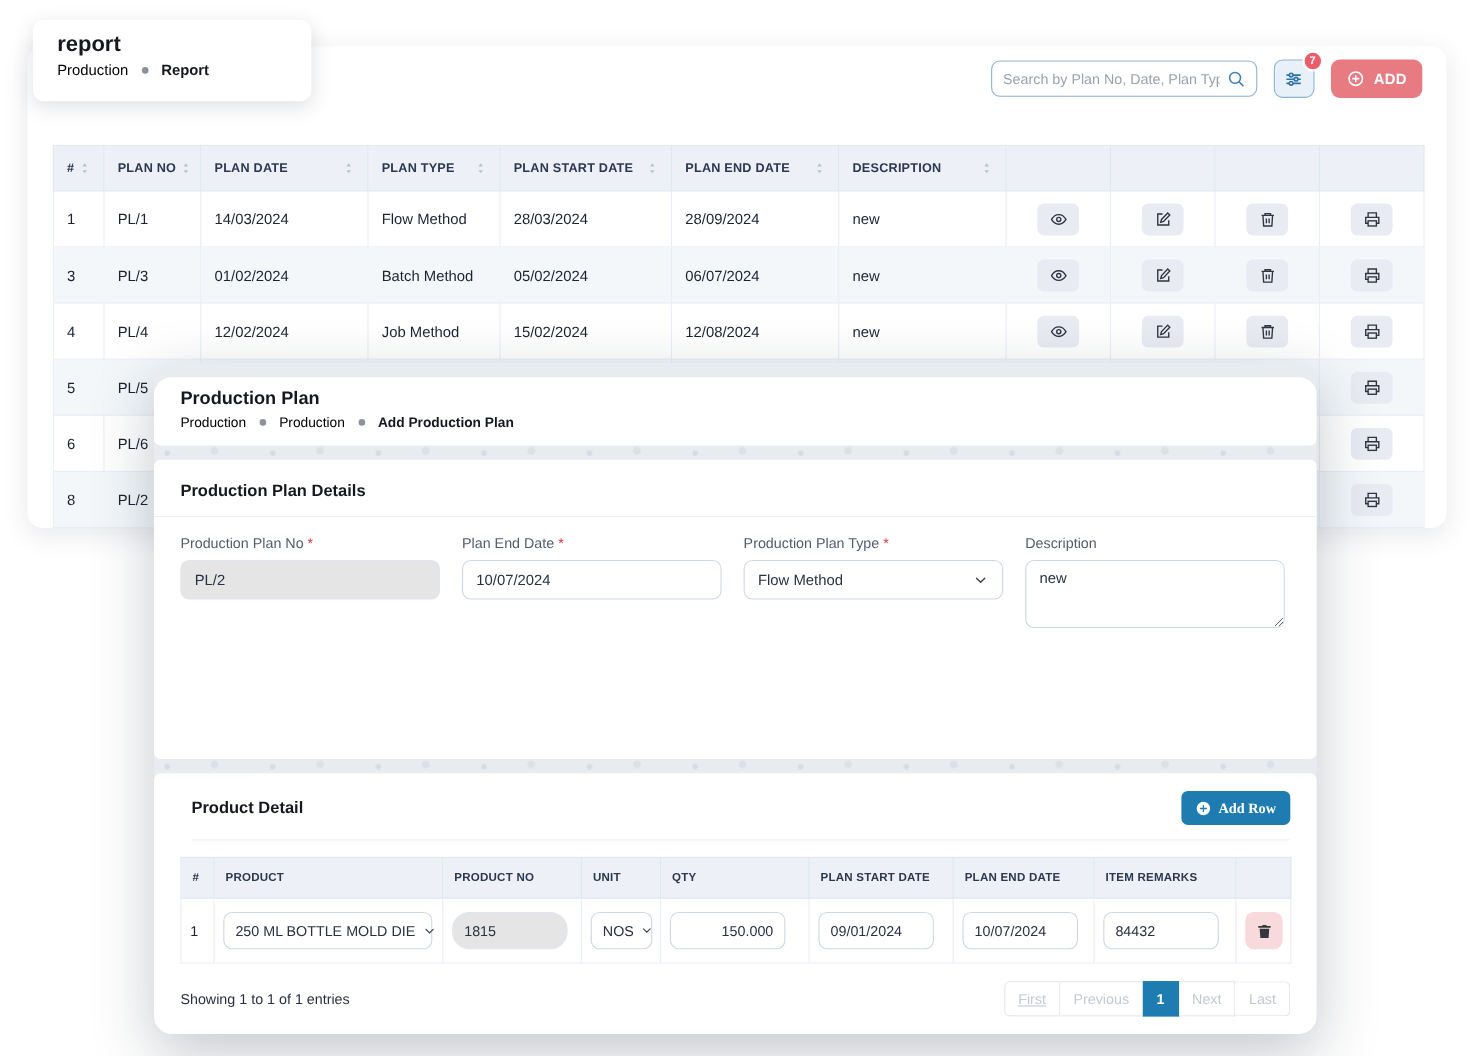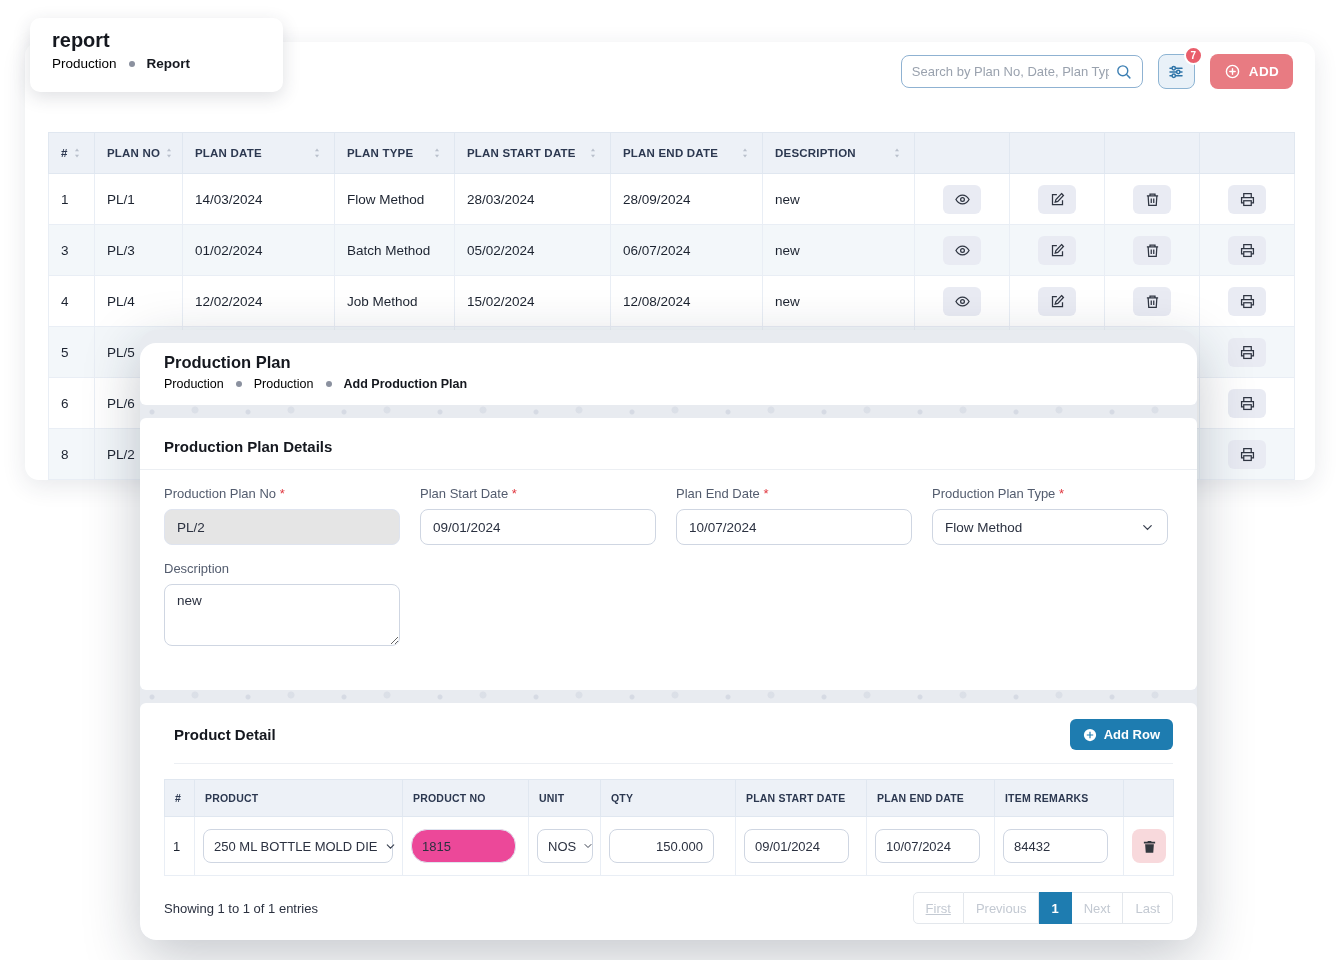--- a/index.html
+++ b/index.html
@@ -137,39 +137,39 @@
     font-family: "Liberation Sans", sans-serif; resize: both; outline: none;
   }
 
   .product-sec { border-radius: 6px 6px 16px 16px; flex: 1 1 auto; padding: 0 24px; }
   .product-head { display: flex; align-items: center; justify-content: space-between; padding: 16px 0 13px; border-bottom: 1px solid #eceff3; margin-left: 10px; }
   .product-head .sec-title { padding: 0; }
   .add-row-btn {
     background: #1e7cb0; color: #fff; border: none; border-radius: 6px;
     height: 31px; padding: 0 13px; font-size: 13px; font-weight: bold;
     display: flex; align-items: center; gap: 7px; cursor: pointer;
-    font-family: Liberation Sans, sans-serif;
+    font-family: Liberation Serif, serif;
   }
 
   .product-table { width: 100%; border-collapse: collapse; table-layout: fixed; margin-top: 15px; }
   .product-table th {
     background: #edf1f7; height: 37px; font-size: 10.5px; font-weight: bold;
     color: #2c3850; text-align: left; padding: 0 10px; letter-spacing: .2px;
     border: 1px solid #e0e7f0; white-space: nowrap;
   }
   .product-table td {
     height: 59px; border: 1px solid #e9eef5; padding: 0 8px;
     font-size: 13px; color: #1c2330; vertical-align: middle; white-space: nowrap;
   }
   .cell-input {
     height: 34px; border: 1px solid #cfd6e2; border-radius: 8px;
     padding: 0 10px; font-size: 13px; color: #2b3140; background: #fff;
     font-family: "Liberation Sans", sans-serif; outline: none; width: 105px;
   }
-  .cell-input.disabled { background: #ec4899; border-color: #dfe4ef; border-radius: 16px; }
+  .cell-input.disabled { background: #e5e5e5; border-color: #dfe4ef; border-radius: 16px; }
   .cell-input.num { text-align: right; }
   .cell-select {
     height: 34px; border: 1px solid #cfd6e2; border-radius: 8px;
     padding: 0 8px 0 10px; font-size: 13px; color: #2b3140; background: #fff;
     display: inline-flex; align-items: center; justify-content: space-between;
     gap: 6px; cursor: pointer;
   }
   .row-del-btn {
     width: 34px; height: 34px; background: #f8d9dc; border: none; border-radius: 8px;
     display: inline-flex; align-items: center; justify-content: center; cursor: pointer;
@@ -603,24 +603,20 @@
 
   <div class="modal-sec details-sec">
     <div class="sec-title">Production Plan Details</div>
     <div class="sec-divider"></div>
     <div class="form-grid">
       <div class="field">
         <label><span>Production Plan No</span> <span class="req">*</span></label>
         <input class="text-input disabled" readonly="" value="PL/2" style="">
       </div>
       <div class="field">
-        <label><span>Plan Start Date</span> <span class="req">*</span></label>
-        <input class="text-input" value="09/01/2024" style="">
-      </div>
-      <div class="field">
         <label><span>Plan End Date</span> <span class="req">*</span></label>
         <input class="text-input" value="10/07/2024" style="">
       </div>
       <div class="field">
         <label><span>Production Plan Type</span> <span class="req">*</span></label>
         <div class="select-box">
           <span>Flow Method</span>
           <span class="icon">
             <svg width="15" height="15" viewBox="0 0 24 24" fill="none" stroke="#3a4150" stroke-width="2" stroke-linecap="round">
                 <path d="M6 9l6 6 6-6"></path>

